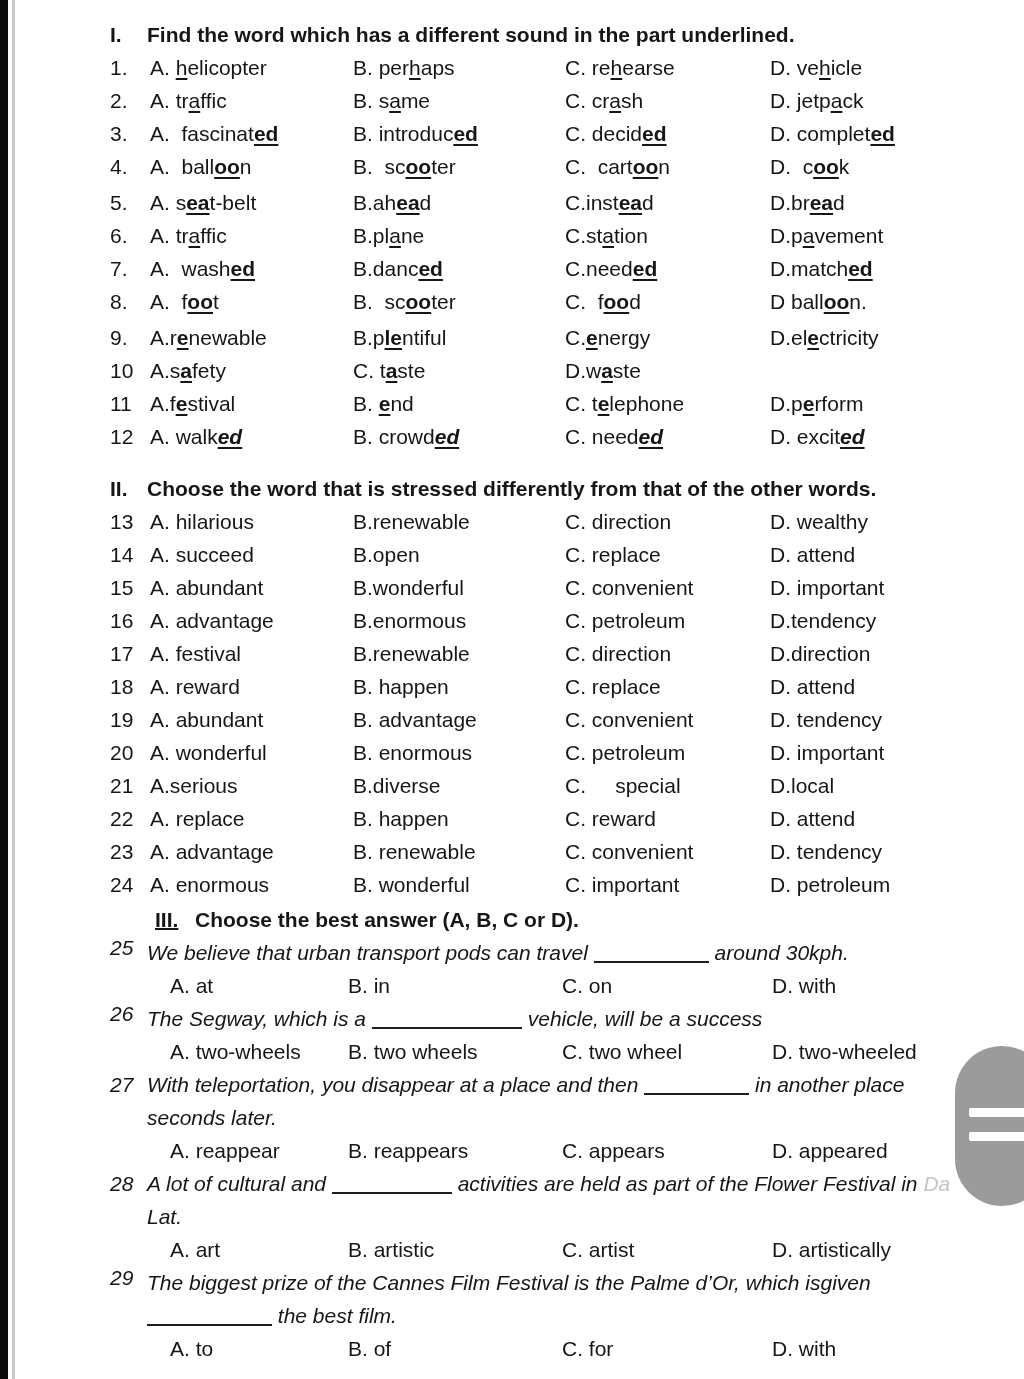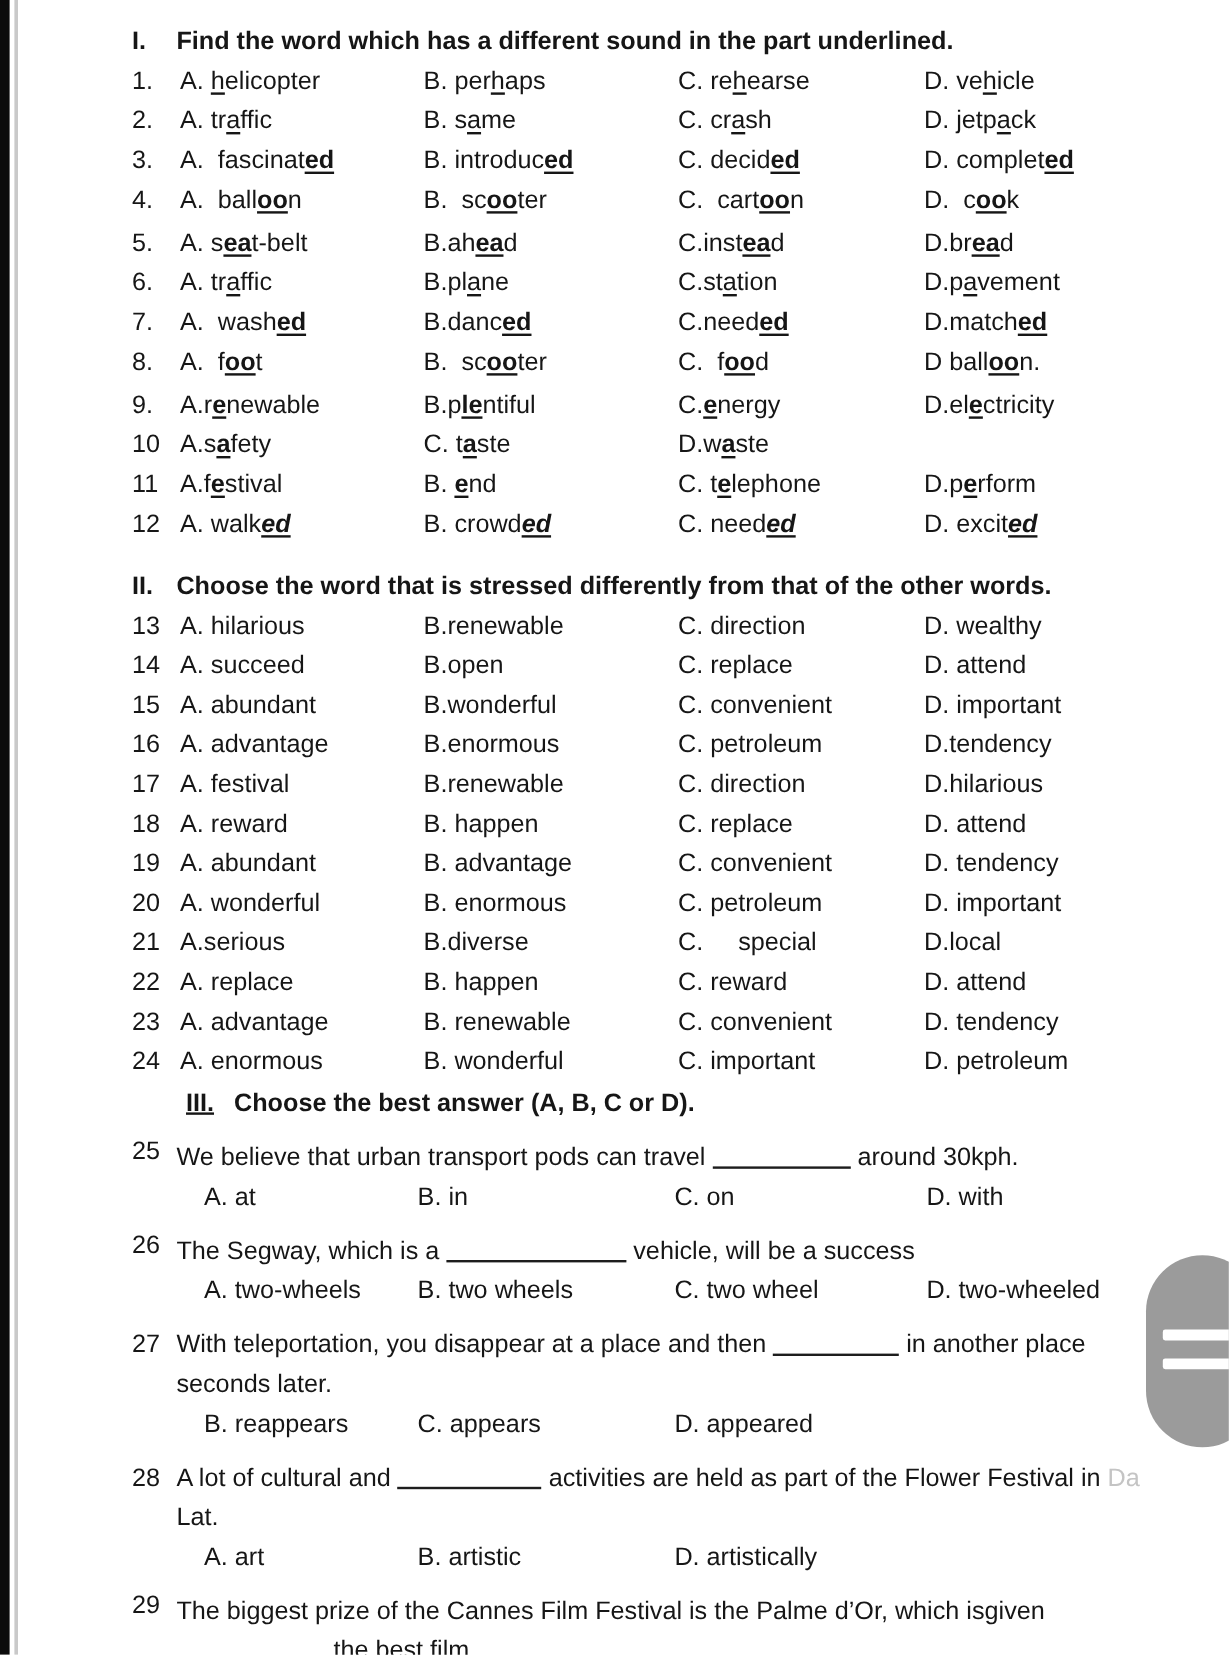--- a/index.html
+++ b/index.html
@@ -13,21 +13,21 @@
   .sec-header{display:flex;font-weight:bold;white-space:pre;}
   .sec-header .hnum{min-width:37px;}
   .sec-header.u3 .hnum{text-decoration:underline;text-decoration-thickness:2px;min-width:40px;}
   .srow{display:grid;grid-template-columns:40px 203px 212px 205px auto;white-space:pre;}
   .srow.gap{margin-top:3px;}
   .rnum{white-space:pre;}
   .opt{white-space:pre;}
   .u{text-decoration:underline;text-underline-offset:3px;text-decoration-thickness:2px;}
   .w-b{font-weight:bold;}
   .w-bi{font-weight:bold;font-style:italic;}
-  .q{display:flex;margin-top:12px;}
+  .q{display:flex;margin-top:0;font-style:italic;}
   .qnum{min-width:37px;flex:none;}
   .qnum.raised{position:relative;top:-5px;}
   .qtext{flex:1;white-space:normal;}
   .blank{display:inline-block;border-bottom:2px solid #1d1d1d;height:20px;margin-bottom:-3px;}
   .light{color:#c4c4c4;text-align:center;}
   .mcq-opts{display:grid;grid-template-columns:178px 214px 210px auto;padding-left:60px;white-space:pre;}
   .sec3-gap{margin-top:2px;margin-left:45px;}
   .scroll-pill{position:absolute;left:955px;top:1046px;width:94px;height:160px;background:#9b9b9b;border-radius:47px;z-index:1;}
   .scroll-pill .bar{position:absolute;left:14px;width:58px;height:9px;background:#ffffff;border-radius:2px;}
   .scroll-pill .bar.b1{top:62px;}
@@ -67,21 +67,21 @@
 
   <div class="sec-header" style="margin-top:19px;">
     <span class="hnum">II.</span>
     <span class="htitle">Choose the word that is stressed differently from that of the other words.</span>
   </div>
   <div id="stress-rows">
       <div class="srow"><span class="rnum">13</span><span class="opt">A. hilarious</span><span class="opt">B.renewable</span><span class="opt">C. direction</span><span class="opt">D. wealthy</span></div>
       <div class="srow"><span class="rnum">14</span><span class="opt">A. succeed</span><span class="opt">B.open</span><span class="opt">C. replace</span><span class="opt">D. attend</span></div>
       <div class="srow"><span class="rnum">15</span><span class="opt">A. abundant</span><span class="opt">B.wonderful</span><span class="opt">C. convenient</span><span class="opt">D. important</span></div>
       <div class="srow"><span class="rnum">16</span><span class="opt">A. advantage</span><span class="opt">B.enormous</span><span class="opt">C. petroleum</span><span class="opt">D.tendency</span></div>
-      <div class="srow"><span class="rnum">17</span><span class="opt">A. festival</span><span class="opt">B.renewable</span><span class="opt">C. direction</span><span class="opt">D.hilarious</span></div>
+      <div class="srow"><span class="rnum">17</span><span class="opt">A. festival</span><span class="opt">B.renewable</span><span class="opt">C. direction</span><span class="opt">D.direction</span></div>
       <div class="srow"><span class="rnum">18</span><span class="opt">A. reward</span><span class="opt">B. happen</span><span class="opt">C. replace</span><span class="opt">D. attend</span></div>
       <div class="srow"><span class="rnum">19</span><span class="opt">A. abundant</span><span class="opt">B. advantage</span><span class="opt">C. convenient</span><span class="opt">D. tendency</span></div>
       <div class="srow"><span class="rnum">20</span><span class="opt">A. wonderful</span><span class="opt">B. enormous</span><span class="opt">C. petroleum</span><span class="opt">D. important</span></div>
       <div class="srow"><span class="rnum">21</span><span class="opt">A.serious</span><span class="opt">B.diverse</span><span class="opt">C.     special</span><span class="opt">D.local</span></div>
       <div class="srow"><span class="rnum">22</span><span class="opt">A. replace</span><span class="opt">B. happen</span><span class="opt">C. reward</span><span class="opt">D. attend</span></div>
       <div class="srow"><span class="rnum">23</span><span class="opt">A. advantage</span><span class="opt">B. renewable</span><span class="opt">C. convenient</span><span class="opt">D. tendency</span></div>
       <div class="srow"><span class="rnum">24</span><span class="opt">A. enormous</span><span class="opt">B. wonderful</span><span class="opt">C. important</span><span class="opt">D. petroleum</span></div>
     </div>
 
   <div class="sec-header u3 sec3-gap">
@@ -96,26 +96,26 @@
       <div class="mcq-opts"><span class="opt">A. at</span><span class="opt">B. in</span><span class="opt">C. on</span><span class="opt">D. with</span></div>
       <div class="q">
         <span class="qnum raised">26</span>
         <span class="qtext">The Segway, which is a <span class="blank" style="width: 150px;"></span> vehicle, will be a success</span>
       </div>
       <div class="mcq-opts"><span class="opt">A. two-wheels</span><span class="opt">B. two wheels</span><span class="opt">C. two wheel</span><span class="opt">D. two-wheeled</span></div>
       <div class="q">
         <span class="qnum">27</span>
         <span class="qtext">With teleportation, you disappear at a place and then <span class="blank" style="width: 105px;"></span> in another place<br>seconds later.</span>
       </div>
-      <div class="mcq-opts"><span class="opt">B. reappears</span><span class="opt">C. appears</span><span class="opt">D. appeared</span></div>
+      <div class="mcq-opts"><span class="opt">A. reappear</span><span class="opt">B. reappears</span><span class="opt">C. appears</span><span class="opt">D. appeared</span></div>
       <div class="q">
         <span class="qnum">28</span>
         <span class="qtext">A lot of cultural and <span class="blank" style="width: 120px;"></span> activities are held as part of the Flower Festival in <span class="light">Da</span><br>Lat.</span>
       </div>
-      <div class="mcq-opts"><span class="opt">A. art</span><span class="opt">B. artistic</span><span class="opt">D. artistically</span></div>
+      <div class="mcq-opts"><span class="opt">A. art</span><span class="opt">B. artistic</span><span class="opt">C. artist</span><span class="opt">D. artistically</span></div>
       <div class="q">
         <span class="qnum raised">29</span>
         <span class="qtext">The biggest prize of the Cannes Film Festival is the Palme d’Or, which isgiven<br><span class="blank" style="width: 125px;"></span> the best film.</span>
       </div>
       <div class="mcq-opts"><span class="opt">A. to</span><span class="opt">B. of</span><span class="opt">C. for</span><span class="opt">D. with</span></div>
     </div>
 
 </div>
 
 </body></html>

